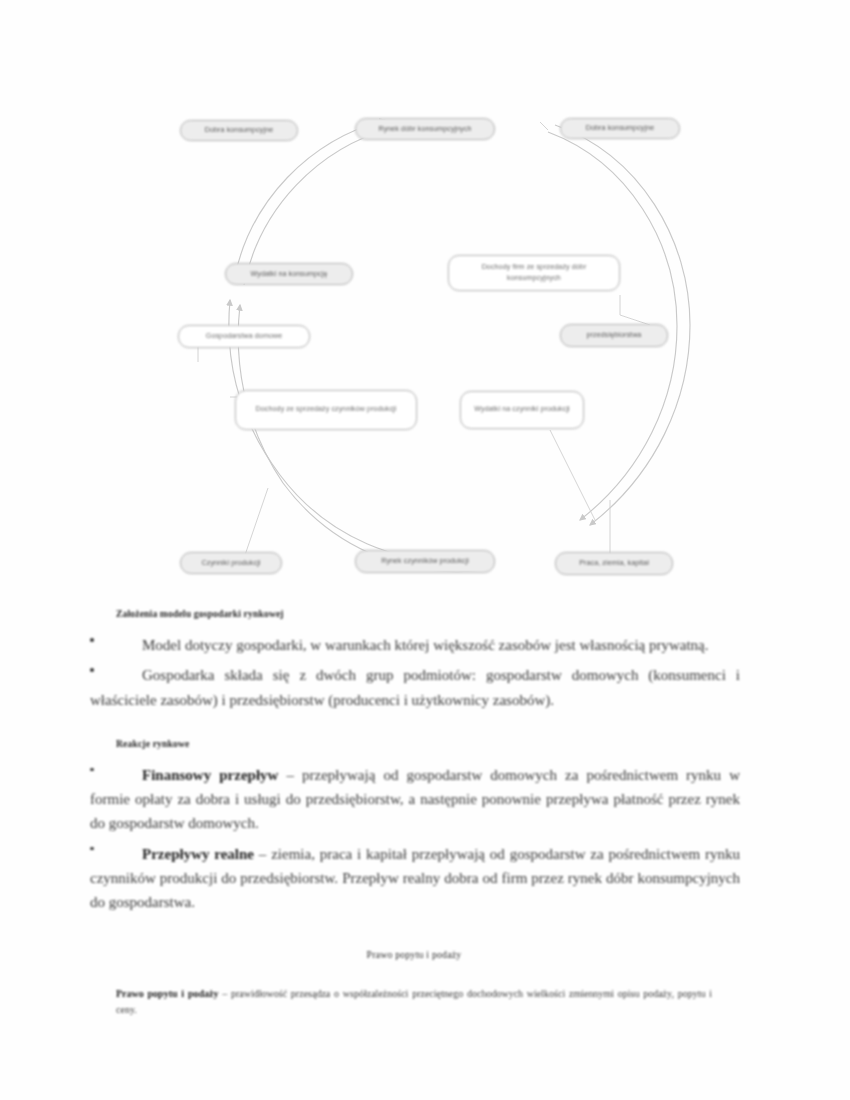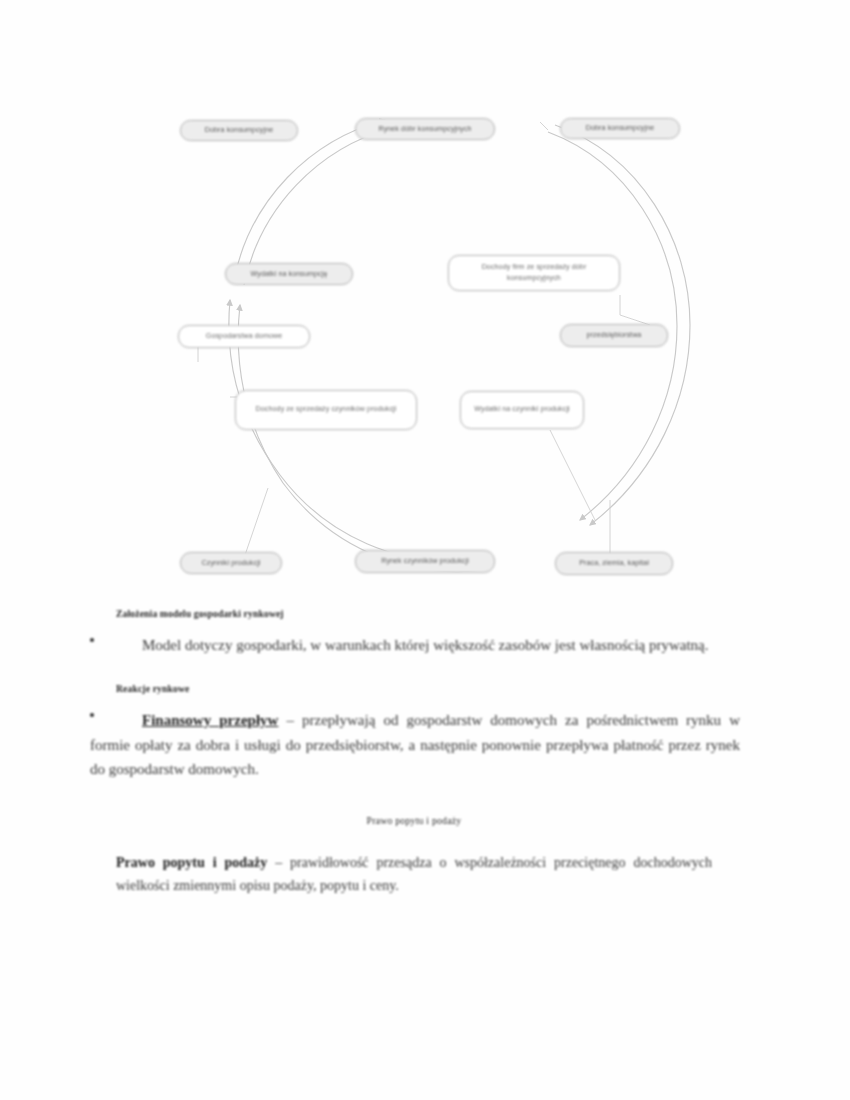--- a/index.html
+++ b/index.html
@@ -106,33 +106,33 @@
   ul.bullets li::before {
     content: "";
     position: absolute;
     left: 0px;
     top: 5px;
     width: 3.6px;
     height: 3.6px;
     background: #3a3a3a;
     border-radius: 50%;
   }
-  ul.bullets li b { font-weight: bold; color: #1f1f1f; text-decoration: underline; }
+  ul.bullets li b { font-weight: bold; color: #1f1f1f; }
 
   .centered-title {
     text-align: center;
     font-size: 9.8px;
     color: #2e2e2e;
     margin: 34px 0 0 0;
     letter-spacing: .2px;
   }
 
   .para {
     margin: 26px 100px 0 100px;
-    font-size: 14px;
+    font-size: 10px;
     line-height: 1.62;
     color: #3a3a3a;
     text-align: justify;
   }
   .para b { font-weight: bold; color: #1b1b1b; }
 
   .stroke { fill: none; stroke: #c9c9c9; stroke-width: 1.15; }
   .stroke-thin { fill: none; stroke: #cfcfcf; stroke-width: 0.9; }
   .arrowhead { fill: #c9c9c9; }
   .diagram-lines { filter: blur(0.45px); }
@@ -203,26 +203,28 @@
     <div class="node shaded" style="left:405px; top:452px; width:118px; height:23px;">Praca, ziemia, kapitał</div>
 
   </div>
 
   <div class="content">
 
     <h3 class="h-sec">Założenia modelu gospodarki rynkowej</h3>
 
     <ul class="bullets">
       <li>Model dotyczy gospodarki, w warunkach której większość zasobów jest własnością prywatną.</li>
+      <li>Gospodarka składa się z dwóch grup podmiotów: gospodarstw domowych (konsumenci i właściciele zasobów) i przedsiębiorstw (producenci i użytkownicy zasobów).</li>
     </ul>
 
     <h3 class="h-sec second">Reakcje rynkowe</h3>
 
     <ul class="bullets">
       <li><b>Finansowy przepływ</b> – przepływają od gospodarstw domowych za pośrednictwem rynku w formie opłaty za dobra i usługi do przedsiębiorstw, a następnie ponownie przepływa płatność przez rynek do gospodarstw domowych.</li>
+      <li><b>Przepływy realne</b> – ziemia, praca i kapitał przepływają od gospodarstw za pośrednictwem rynku czynników produkcji do przedsiębiorstw. Przepływ realny dobra od firm przez rynek dóbr konsumpcyjnych do gospodarstwa.</li>
     </ul>
 
     <div class="centered-title">Prawo popytu i podaży</div>
 
     <p class="para">
       <b>Prawo popytu i podaży</b><span> – prawidłowość przesądza o współzależności przeciętnego dochodowych wielkości zmiennymi opisu podaży, popytu i ceny.</span>
     </p>
 
   </div>
 

